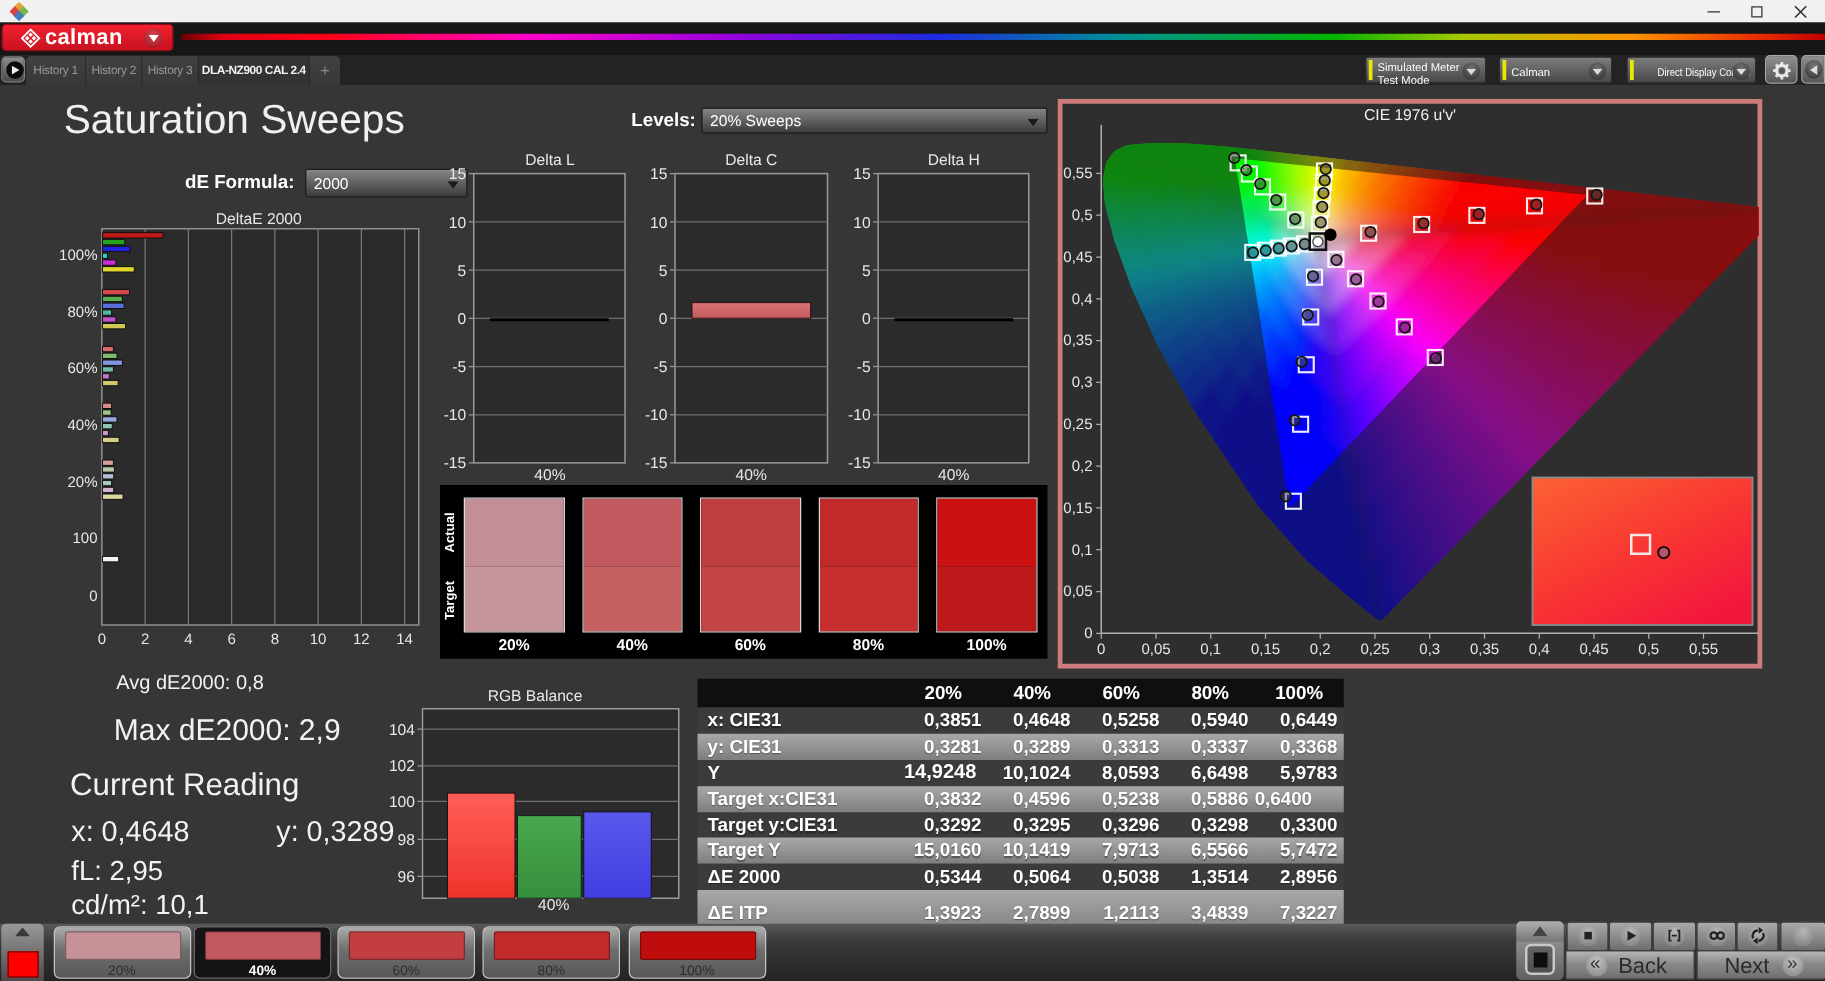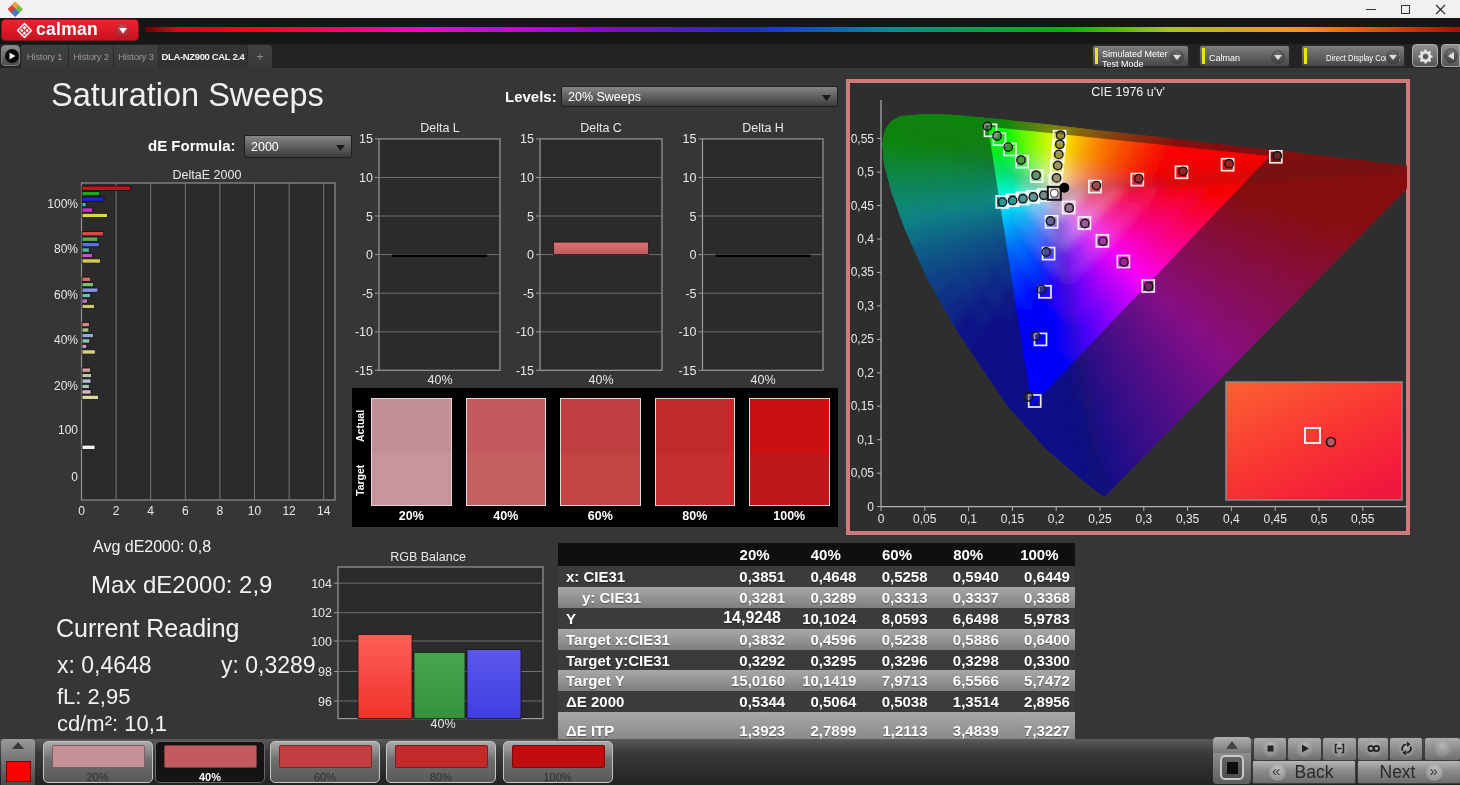--- a/index.html
+++ b/index.html
@@ -101,21 +101,21 @@
   </div>
 <div class="abs" style="left:51px;top:77px;font-size:32.5px;color:#f0f0f0">Saturation Sweeps</div>
 <div class="abs" style="left:505px;top:88px;font-size:15px;font-weight:bold;color:#fff">Levels:</div>
 <div class="abs" style="left:561px;top:86px;width:277px;height:21px;background:linear-gradient(#858585,#3c3c3c);border:1px solid #1e1e1e;border-radius:2px">
   <div class="abs" style="left:6px;top:0;line-height:20px;font-size:12.5px;color:#fff">20% Sweeps</div>
   <svg class="abs" style="right:6px;top:8px" width="9" height="6" viewBox="0 0 9 6">
       <path d="M0 0 L9 0 L4.5 6 Z" fill="#1a1a1a"></path>
     </svg>
 </div>
 <div class="abs" style="left:148px;top:137px;font-size:15px;font-weight:bold;color:#fff">dE Formula:</div>
-<div class="abs" style="left:244px;top:135px;width:108px;height:23px;background:linear-gradient(#858585,#3c3c3c);border:1px solid #1e1e1e;border-radius:2px">
+<div class="abs" style="left:244px;top:135px;width:130px;height:23px;background:linear-gradient(#858585,#3c3c3c);border:1px solid #1e1e1e;border-radius:2px">
   <div class="abs" style="left:6px;top:0;line-height:22px;font-size:12.5px;color:#fff">2000</div>
   <svg class="abs" style="right:6px;top:9px" width="9" height="6" viewBox="0 0 9 6">
       <path d="M0 0 L9 0 L4.5 6 Z" fill="#1a1a1a"></path>
     </svg>
 </div>
 <div style="position:absolute;left:40px;top:168px"><svg id="dechart" width="302" height="352" viewBox="0 0 302 352" font-family="Liberation Sans, sans-serif">
       <rect x="41.5" y="15" width="253.5" height="317" fill="#2b2b2b" stroke="#909090" stroke-width="1.2"></rect>
       <line x1="76.1" y1="15" x2="76.1" y2="332" stroke="#787878" stroke-width="1"></line>
       <line x1="110.7" y1="15" x2="110.7" y2="332" stroke="#787878" stroke-width="1"></line>
       <line x1="145.3" y1="15" x2="145.3" y2="332" stroke="#787878" stroke-width="1"></line>
@@ -1648,42 +1648,42 @@
     </div>
     <div style="display:flex;height:20.9px;background:#3b3b3b;align-items:center">
       <div style="width:161px;padding-left:8px;font-size:15px;font-weight:bold;color:#fff;text-shadow:0 1px 1px rgba(0,0,0,0.4)">x: CIE31</div>
       <div style="width:71.2px;text-align:right;padding-right:5px;box-sizing:border-box;font-size:15px;font-weight:bold;color:#fff;text-shadow:0 1px 1px rgba(0,0,0,0.4)">0,3851</div>
       <div style="width:71.2px;text-align:right;padding-right:5px;box-sizing:border-box;font-size:15px;font-weight:bold;color:#fff;text-shadow:0 1px 1px rgba(0,0,0,0.4)">0,4648</div>
       <div style="width:71.2px;text-align:right;padding-right:5px;box-sizing:border-box;font-size:15px;font-weight:bold;color:#fff;text-shadow:0 1px 1px rgba(0,0,0,0.4)">0,5258</div>
       <div style="width:71.2px;text-align:right;padding-right:5px;box-sizing:border-box;font-size:15px;font-weight:bold;color:#fff;text-shadow:0 1px 1px rgba(0,0,0,0.4)">0,5940</div>
       <div style="width:71.2px;text-align:right;padding-right:5px;box-sizing:border-box;font-size:15px;font-weight:bold;color:#fff;text-shadow:0 1px 1px rgba(0,0,0,0.4)">0,6449</div>
     </div>
     <div style="display:flex;height:20.9px;background:linear-gradient(#a8a8a8,#7e7e7e);align-items:center">
-      <div style="width:161px;padding-left:24px;font-size:15px;font-weight:bold;color:#fff;text-shadow:0 1px 1px rgba(0,0,0,0.4)">y: CIE31</div>
+      <div style="width:161px;padding-left:8px;font-size:15px;font-weight:bold;color:#fff;text-shadow:0 1px 1px rgba(0,0,0,0.4)">y: CIE31</div>
       <div style="width:71.2px;text-align:right;padding-right:5px;box-sizing:border-box;font-size:15px;font-weight:bold;color:#fff;text-shadow:0 1px 1px rgba(0,0,0,0.4)">0,3281</div>
       <div style="width:71.2px;text-align:right;padding-right:5px;box-sizing:border-box;font-size:15px;font-weight:bold;color:#fff;text-shadow:0 1px 1px rgba(0,0,0,0.4)">0,3289</div>
       <div style="width:71.2px;text-align:right;padding-right:5px;box-sizing:border-box;font-size:15px;font-weight:bold;color:#fff;text-shadow:0 1px 1px rgba(0,0,0,0.4)">0,3313</div>
       <div style="width:71.2px;text-align:right;padding-right:5px;box-sizing:border-box;font-size:15px;font-weight:bold;color:#fff;text-shadow:0 1px 1px rgba(0,0,0,0.4)">0,3337</div>
       <div style="width:71.2px;text-align:right;padding-right:5px;box-sizing:border-box;font-size:15px;font-weight:bold;color:#fff;text-shadow:0 1px 1px rgba(0,0,0,0.4)">0,3368</div>
     </div>
     <div style="display:flex;height:20.9px;background:#3b3b3b;align-items:center">
       <div style="width:161px;padding-left:8px;font-size:15px;font-weight:bold;color:#fff;text-shadow:0 1px 1px rgba(0,0,0,0.4)">Y</div>
       <div style="width:71.2px;text-align:center;padding-right:5px;box-sizing:border-box;font-size:16px;font-weight:bold;color:#fff;text-shadow:0 1px 1px rgba(0,0,0,0.4)">14,9248</div>
       <div style="width:71.2px;text-align:right;padding-right:5px;box-sizing:border-box;font-size:15px;font-weight:bold;color:#fff;text-shadow:0 1px 1px rgba(0,0,0,0.4)">10,1024</div>
       <div style="width:71.2px;text-align:right;padding-right:5px;box-sizing:border-box;font-size:15px;font-weight:bold;color:#fff;text-shadow:0 1px 1px rgba(0,0,0,0.4)">8,0593</div>
       <div style="width:71.2px;text-align:right;padding-right:5px;box-sizing:border-box;font-size:15px;font-weight:bold;color:#fff;text-shadow:0 1px 1px rgba(0,0,0,0.4)">6,6498</div>
       <div style="width:71.2px;text-align:right;padding-right:5px;box-sizing:border-box;font-size:15px;font-weight:bold;color:#fff;text-shadow:0 1px 1px rgba(0,0,0,0.4)">5,9783</div>
     </div>
     <div style="display:flex;height:20.9px;background:linear-gradient(#a8a8a8,#7e7e7e);align-items:center">
       <div style="width:161px;padding-left:8px;font-size:15px;font-weight:bold;color:#fff;text-shadow:0 1px 1px rgba(0,0,0,0.4)">Target x:CIE31</div>
       <div style="width:71.2px;text-align:right;padding-right:5px;box-sizing:border-box;font-size:15px;font-weight:bold;color:#fff;text-shadow:0 1px 1px rgba(0,0,0,0.4)">0,3832</div>
       <div style="width:71.2px;text-align:right;padding-right:5px;box-sizing:border-box;font-size:15px;font-weight:bold;color:#fff;text-shadow:0 1px 1px rgba(0,0,0,0.4)">0,4596</div>
       <div style="width:71.2px;text-align:right;padding-right:5px;box-sizing:border-box;font-size:15px;font-weight:bold;color:#fff;text-shadow:0 1px 1px rgba(0,0,0,0.4)">0,5238</div>
       <div style="width:71.2px;text-align:right;padding-right:5px;box-sizing:border-box;font-size:15px;font-weight:bold;color:#fff;text-shadow:0 1px 1px rgba(0,0,0,0.4)">0,5886</div>
-      <div style="width:71.2px;text-align:right;padding-right:5px;box-sizing:border-box;font-size:15px;font-weight:bold;color:#fff;text-shadow:0 1px 1px rgba(0,0,0,0.4)">0,6400</div>
+      <div style="width:71.2px;text-align:left;padding-right:5px;box-sizing:border-box;font-size:15px;font-weight:bold;color:#fff;text-shadow:0 1px 1px rgba(0,0,0,0.4)">0,6400</div>
     </div>
     <div style="display:flex;height:20.9px;background:#3b3b3b;align-items:center">
       <div style="width:161px;padding-left:8px;font-size:15px;font-weight:bold;color:#fff;text-shadow:0 1px 1px rgba(0,0,0,0.4)">Target y:CIE31</div>
       <div style="width:71.2px;text-align:right;padding-right:5px;box-sizing:border-box;font-size:15px;font-weight:bold;color:#fff;text-shadow:0 1px 1px rgba(0,0,0,0.4)">0,3292</div>
       <div style="width:71.2px;text-align:right;padding-right:5px;box-sizing:border-box;font-size:15px;font-weight:bold;color:#fff;text-shadow:0 1px 1px rgba(0,0,0,0.4)">0,3295</div>
       <div style="width:71.2px;text-align:right;padding-right:5px;box-sizing:border-box;font-size:15px;font-weight:bold;color:#fff;text-shadow:0 1px 1px rgba(0,0,0,0.4)">0,3296</div>
       <div style="width:71.2px;text-align:right;padding-right:5px;box-sizing:border-box;font-size:15px;font-weight:bold;color:#fff;text-shadow:0 1px 1px rgba(0,0,0,0.4)">0,3298</div>
       <div style="width:71.2px;text-align:right;padding-right:5px;box-sizing:border-box;font-size:15px;font-weight:bold;color:#fff;text-shadow:0 1px 1px rgba(0,0,0,0.4)">0,3300</div>
     </div>
     <div style="display:flex;height:20.9px;background:linear-gradient(#a8a8a8,#7e7e7e);align-items:center">

